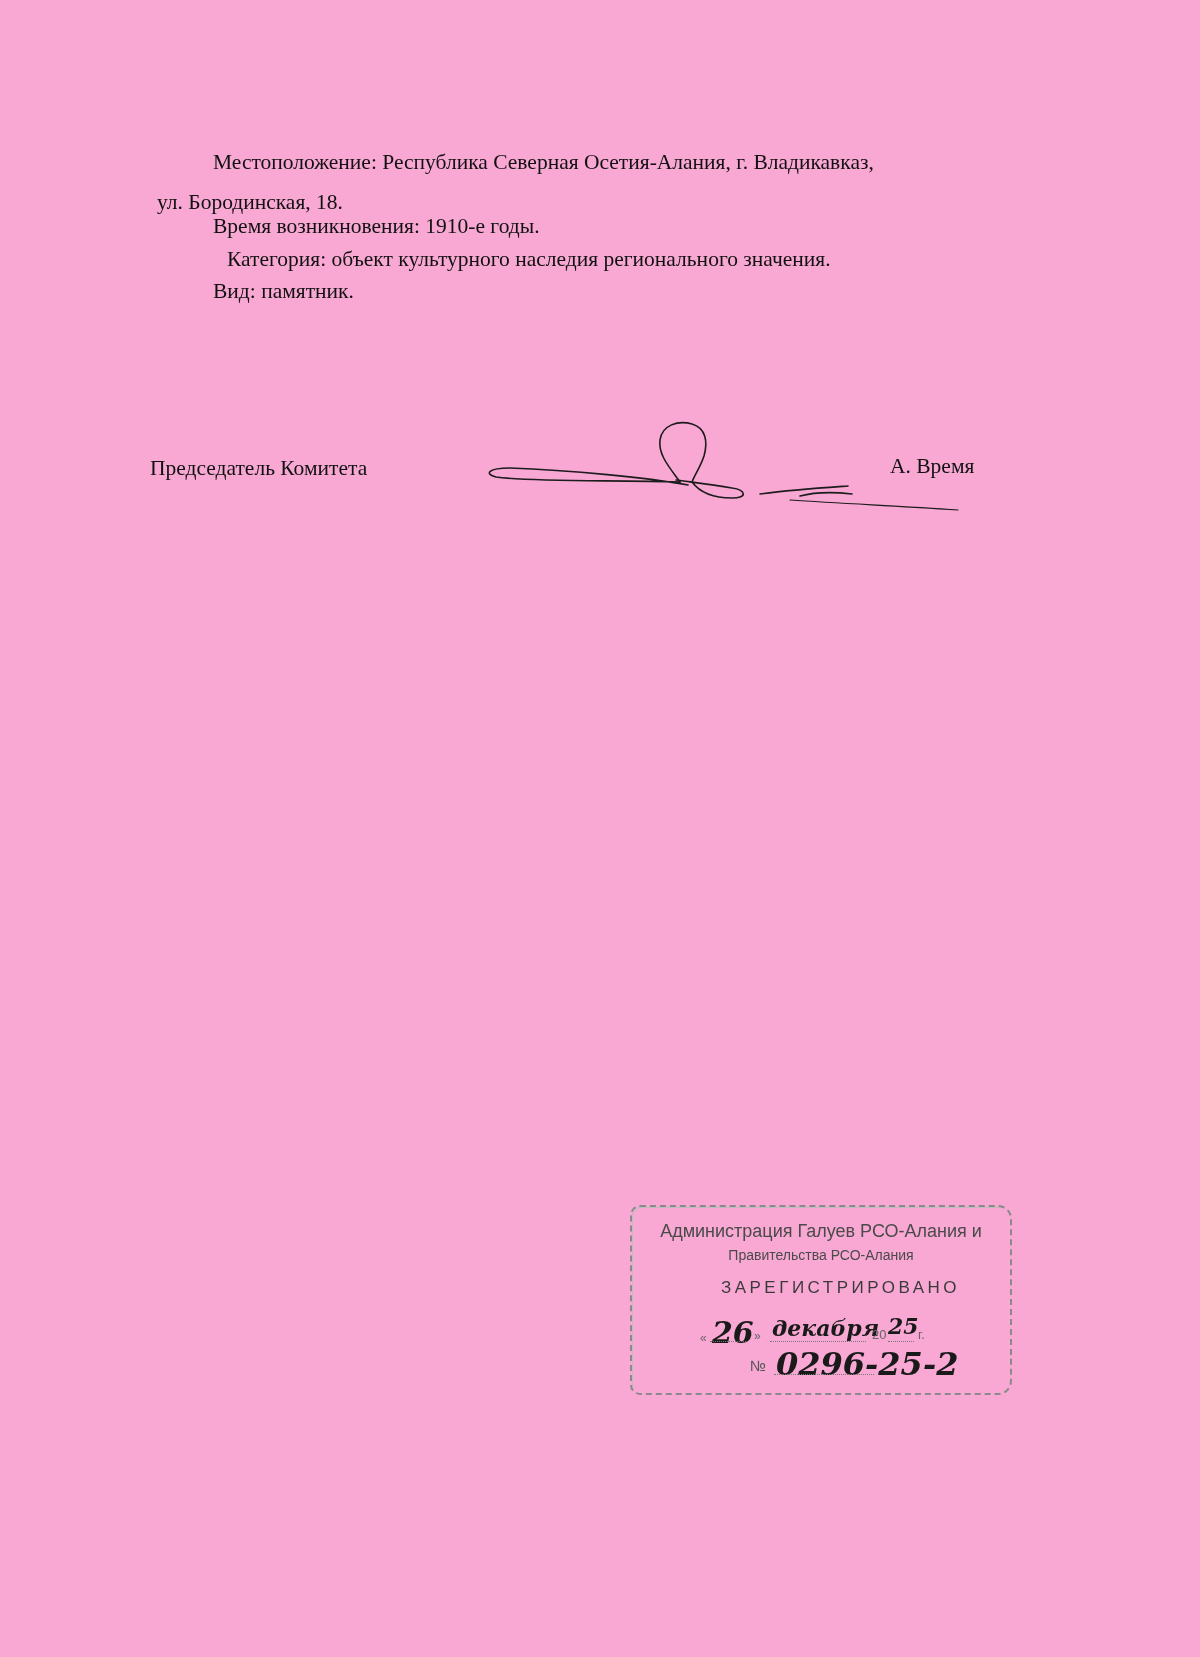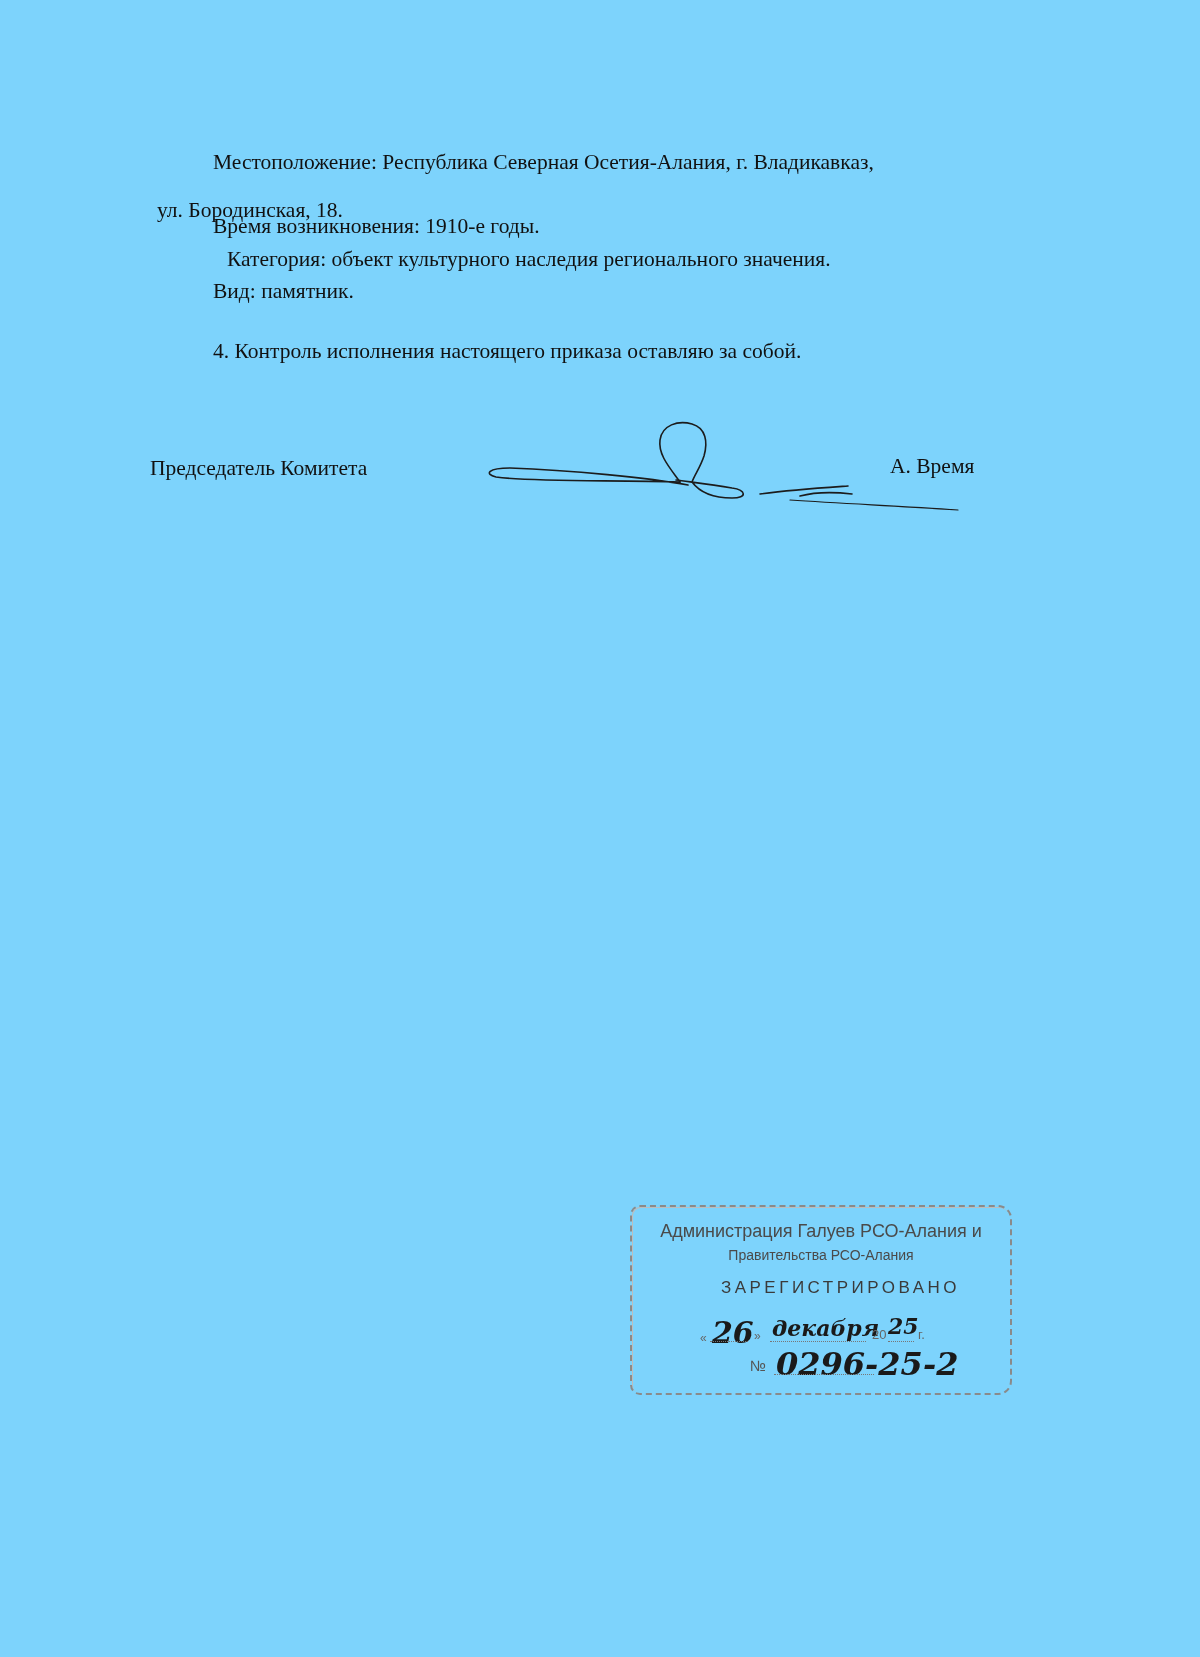--- a/index.html
+++ b/index.html
@@ -1,17 +1,17 @@
 <!DOCTYPE html>
 <html><head>
   <meta charset="utf-8">
   <style>
     html, body { margin: 0; padding: 0; background: #ffffff; }
     body { width: 1200px; height: 1657px; position: relative; overflow: hidden; }
-    .page { position: absolute; left: 0; top: 0; width: 1200px; height: 1657px; background: #7dd3fc; }
+    .page { position: absolute; left: 0; top: 0; width: 1200px; height: 1657px; background: #f9a8d4; }
     .txt {
       position: absolute;
       font-family: "Liberation Serif", "DejaVu Serif", serif;
       font-size: 21.5px;
       color: #111111;
       white-space: nowrap;
       line-height: 1;
     }
     .signature { position: absolute; left: 470px; top: 410px; width: 500px; height: 115px; }
     .stamp {
@@ -41,29 +41,28 @@
     }
     .uline { position: absolute; height: 0; border-bottom: 1px dotted #777; }
     .small { position: absolute; color: #666; font-family: "Liberation Sans", sans-serif; }
   </style>
 </head>
 <body>
 
 <div class="page">
 
   <div class="txt" style="left:213px; top:152px;">Местоположение: Республика Северная Осетия-Алания, г. Владикавказ,</div>
-  <div class="txt" style="left:157px; top:200px;">ул. Бородинская, 18.</div>
+  <div class="txt" style="left:157px; top:192px;">ул. Бородинская, 18.</div>
 
   <div class="txt" style="left:213px; top:216px;">Время возникновения: 1910-е годы.</div>
 
   <div class="txt" style="left:213px; top:249px;margin-left:14px;">Категория: объект культурного наследия регионального значения.</div>
 
   <div class="txt" style="left:213px; top:281px;">Вид: памятник.</div>
 
-  <div class="txt" style="left:213px; top:341px;">4. Контроль исполнения настоящего приказа оставляю за собой.</div>
 
   <div class="txt" style="left:150px; top:458px;text-align:right;">Председатель Комитета</div>
 
   <svg class="signature" viewBox="0 0 500 115">
     <g fill="none" stroke="#1c1c1c" stroke-width="1.6" stroke-linecap="round" stroke-linejoin="round">
 
       <path d="M 218 75 C 180 68, 100 60, 40 58 C 18 58, 14 64, 26 67 C 60 72, 140 70, 210 72"></path>
 
       <path d="M 210 72 C 200 58, 188 45, 190 30 C 192 15, 208 10, 222 14 C 236 18, 238 32, 234 46 C 230 58, 225 64, 222 72"></path>
 

